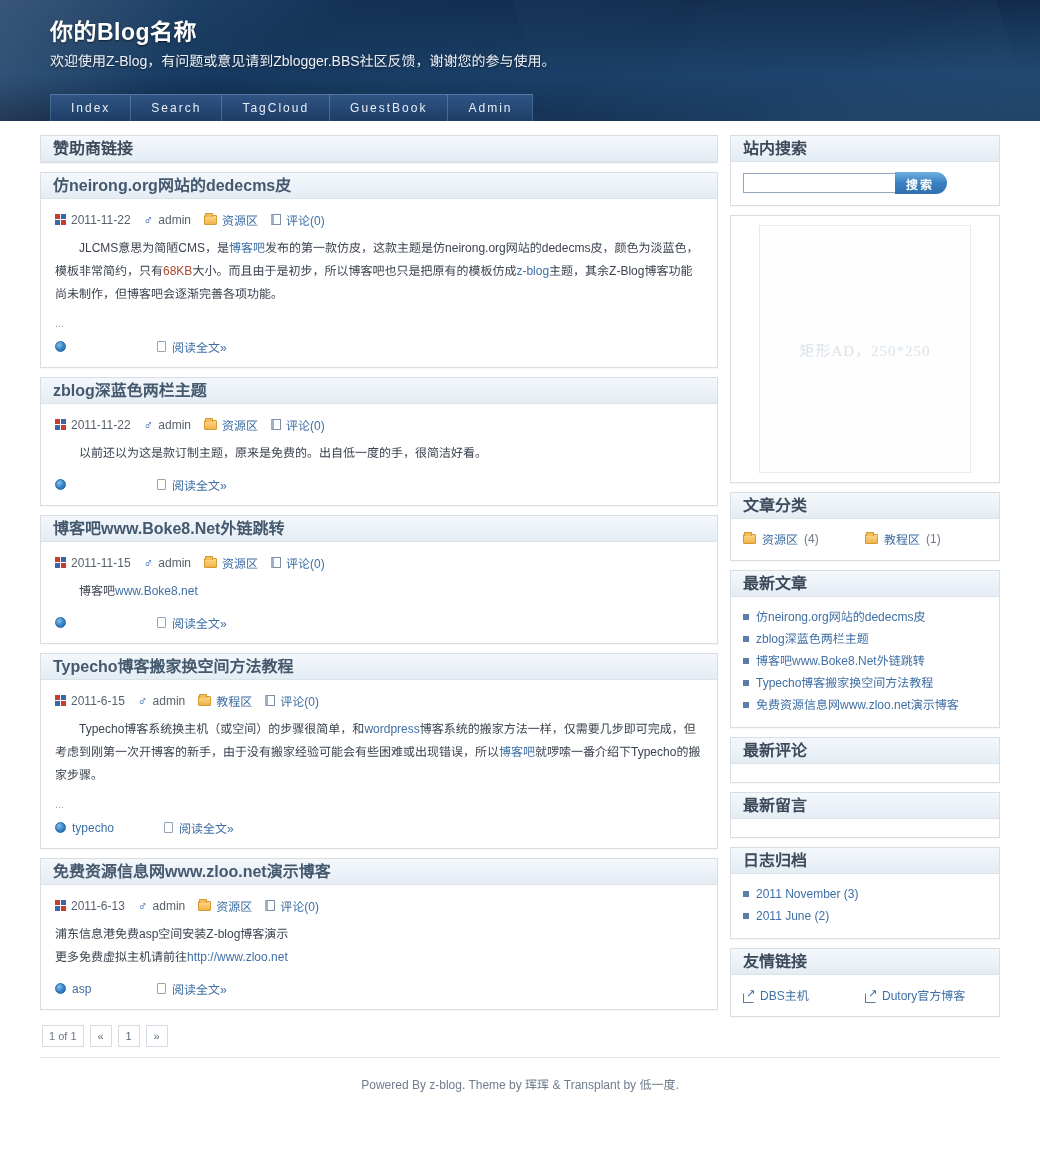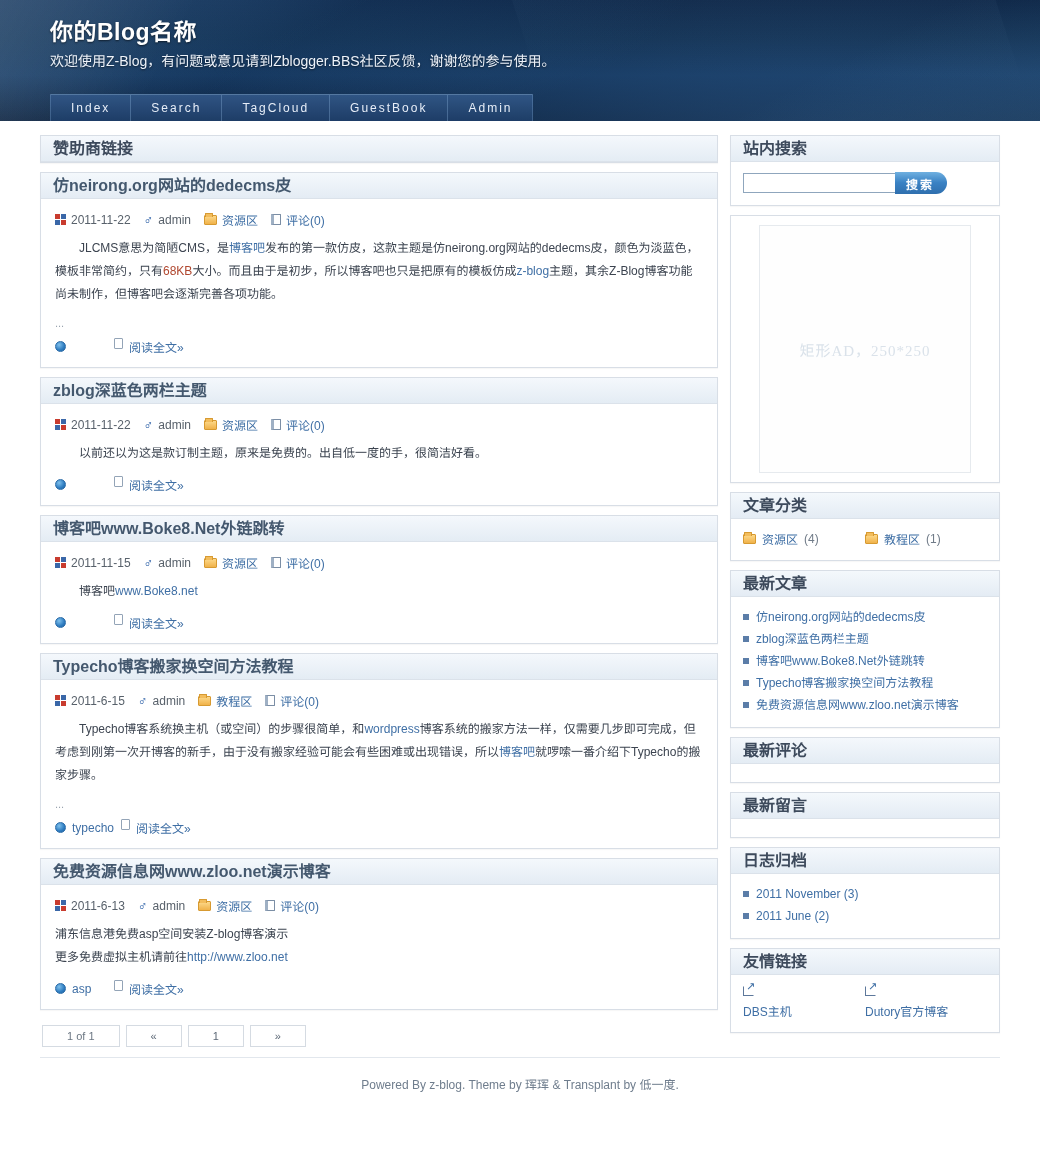--- a/index.html
+++ b/index.html
@@ -236,31 +236,31 @@
   .art-body a { color: #3f6fa5; text-decoration: none; }
   .art-body .hl-red { color: #b0472f; }
   .ellipsis { color: #9aa4af; font-size: 11px; line-height: 12px; padding-top: 9px; }
 
   .art-foot {
     display: flex; align-items: center; gap: 7px;
     padding-top: 9px;
     font-size: 12px;
   }
   .art-foot .tags { display: inline-flex; align-items: center; gap: 6px; min-width: 52px; }
-  .art-foot .readmore { display: inline-flex; align-items: flex-start; gap: 6px; }
+  .art-foot .readmore { display: inline-flex; align-items: center; gap: 6px; margin-left: 43px; }
   .art-foot a { color: #3f6fa5; text-decoration: none; }
 
   
   #pagination {
     display: flex; gap: 6px; align-items: center;
     padding: 6px 0 0 2px;
   }
   .pg {
     min-width: 22px; height: 22px;
-    padding: 0 24px;
+    padding: 0 6px;
     display: flex; align-items: center; justify-content: center;
     border: 1px solid #d5dbe2;
     background: #fff;
     color: #5c6876;
     font-size: 11px;
     cursor: pointer;
   }
   .pg.info { cursor: default; color: #6b7682; }
 
   
@@ -308,24 +308,23 @@
     display: flex; align-items: center; gap: 7px;
     padding: 3px 0;
     font-size: 12px;
     line-height: 16px;
   }
   .sb-list li a { color: #3f6fa5; text-decoration: none; }
 
   .link-list { display: flex; flex-wrap: wrap; }
   .link-item {
     width: 50%;
-    display: flex; align-items: flex-start; gap: 6px;
+    display: flex; align-items: flex-end; gap: 6px;
     padding: 2px 0;
     font-size: 12px;
-    flex-direction: column;
   }
   .link-item a { color: #3f6fa5; text-decoration: none; }
 
   
   #footer {
     margin: 10px 40px 0 40px;
     border-top: 1px solid #e2e7ed;
     padding: 16px 0 14px 0;
     text-align: center;
     font-size: 12px;

